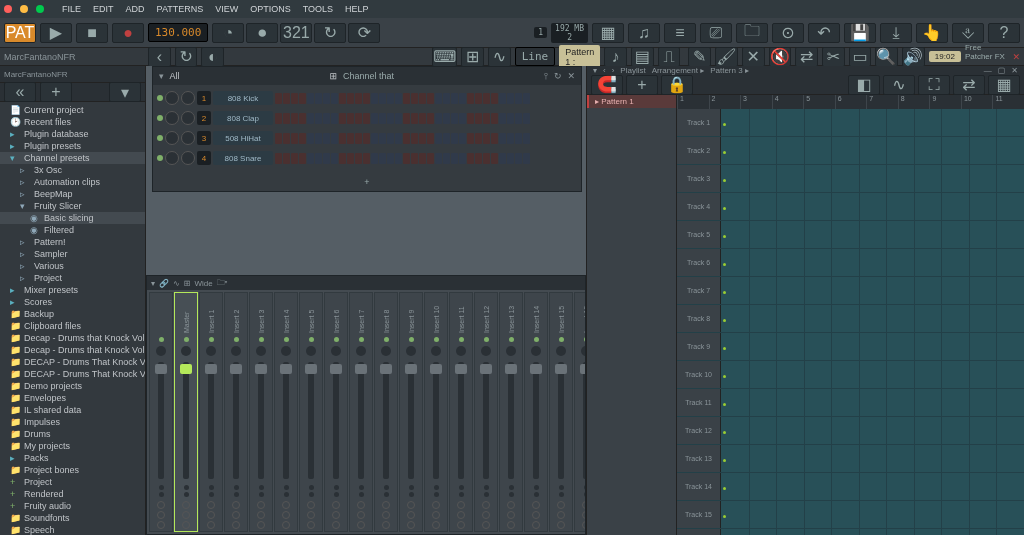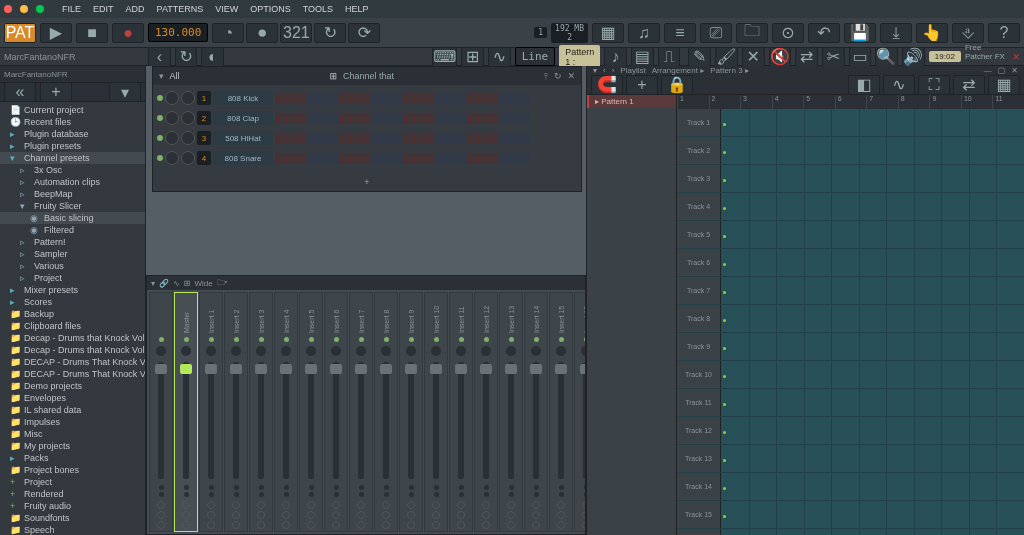--- a/index.html
+++ b/index.html
@@ -302,21 +302,21 @@
         <div class="tree-item lvl1">
           <span class="tree-ico orange">📁</span>
           <span>IL shared data</span>
         </div>
         <div class="tree-item lvl1">
           <span class="tree-ico orange">📁</span>
           <span>Impulses</span>
         </div>
         <div class="tree-item lvl1">
           <span class="tree-ico orange">📁</span>
-          <span>Misc</span>
+          <span>Drums</span>
         </div>
         <div class="tree-item lvl1">
           <span class="tree-ico orange">📁</span>
           <span>My projects</span>
         </div>
         <div class="tree-item lvl1">
           <span class="tree-ico cyan">▸</span>
           <span>Packs</span>
         </div>
         <div class="tree-item lvl1">

